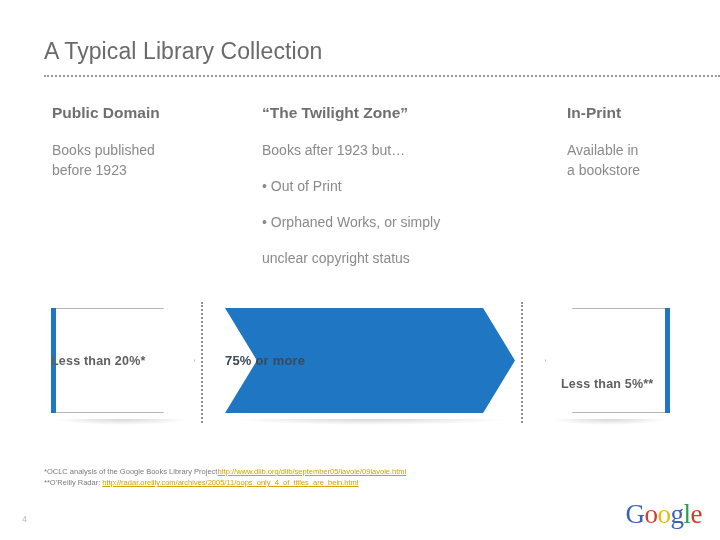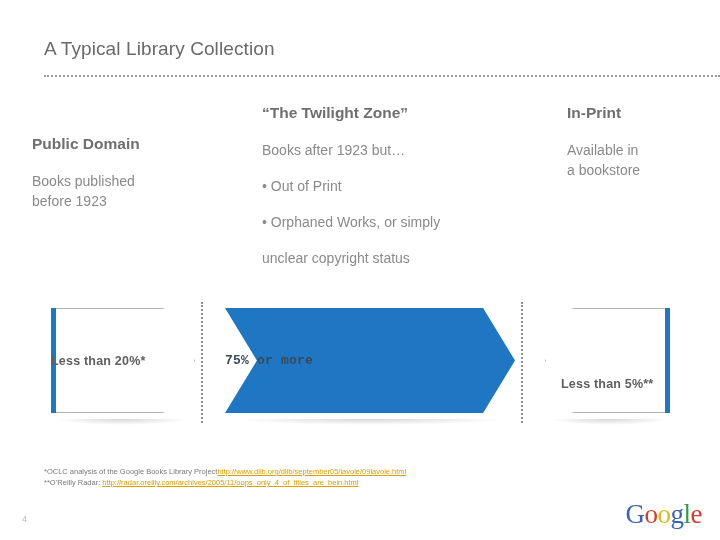--- a/index.html
+++ b/index.html
@@ -16,40 +16,40 @@
     height: 540px;
     background: #ffffff;
     overflow: hidden;
   }
 
   
   .slide-title {
     position: absolute;
     left: 44px;
     top: 38px;
-    font-size: 19px;
+    font-size: 23px;
     color: #6a6a6a;
     letter-spacing: 0.1px;
     white-space: nowrap;
   }
   .title-rule {
     position: absolute;
     left: 44px;
     top: 75px;
     width: 676px;
     height: 0;
     border-top: 2px dotted #9a9a9a;
   }
 
   
   .col {
     position: absolute;
     top: 104px;
   }
-  .col-1 { left: 32px;  width: 190px; margin-top: 31px; }
+  .col-1 { left: 52px;  width: 190px; }
   .col-2 { left: 262px; width: 250px; }
   .col-3 { left: 546px; width: 165px; margin-left: 21px; }
 
   .col-head {
     font-size: 15.5px;
     font-weight: bold;
     color: #6f6f6f;
     white-space: nowrap;
     margin: 0 0 18px 0;
   }
@@ -120,21 +120,21 @@
   }
   .chev-1 .endbar {
     position: absolute;
     left: 0; top: 0;
     width: 5px; height: 100%;
     background: #1f77c4;
   }
   .chev-1 .chev-label { padding-right: 16px; }
 
   
-  .chev-2 { left: 225px; width: 290px; font-family: Liberation Mono, monospace; }
+  .chev-2 { left: 225px; width: 290px; }
   .chev-2 .chev-shape-blue {
     position: absolute;
     inset: 0;
     background: #1f77c4;
     clip-path: polygon(0 0, 89% 0, 100% 50%, 89% 100%, 0 100%, 11% 50%);
     -webkit-clip-path: polygon(0 0, 89% 0, 100% 50%, 89% 100%, 0 100%, 11% 50%);
   }
   .chev-2 .chev-label {
     color: #3a4a58;
     font-size: 13px;

